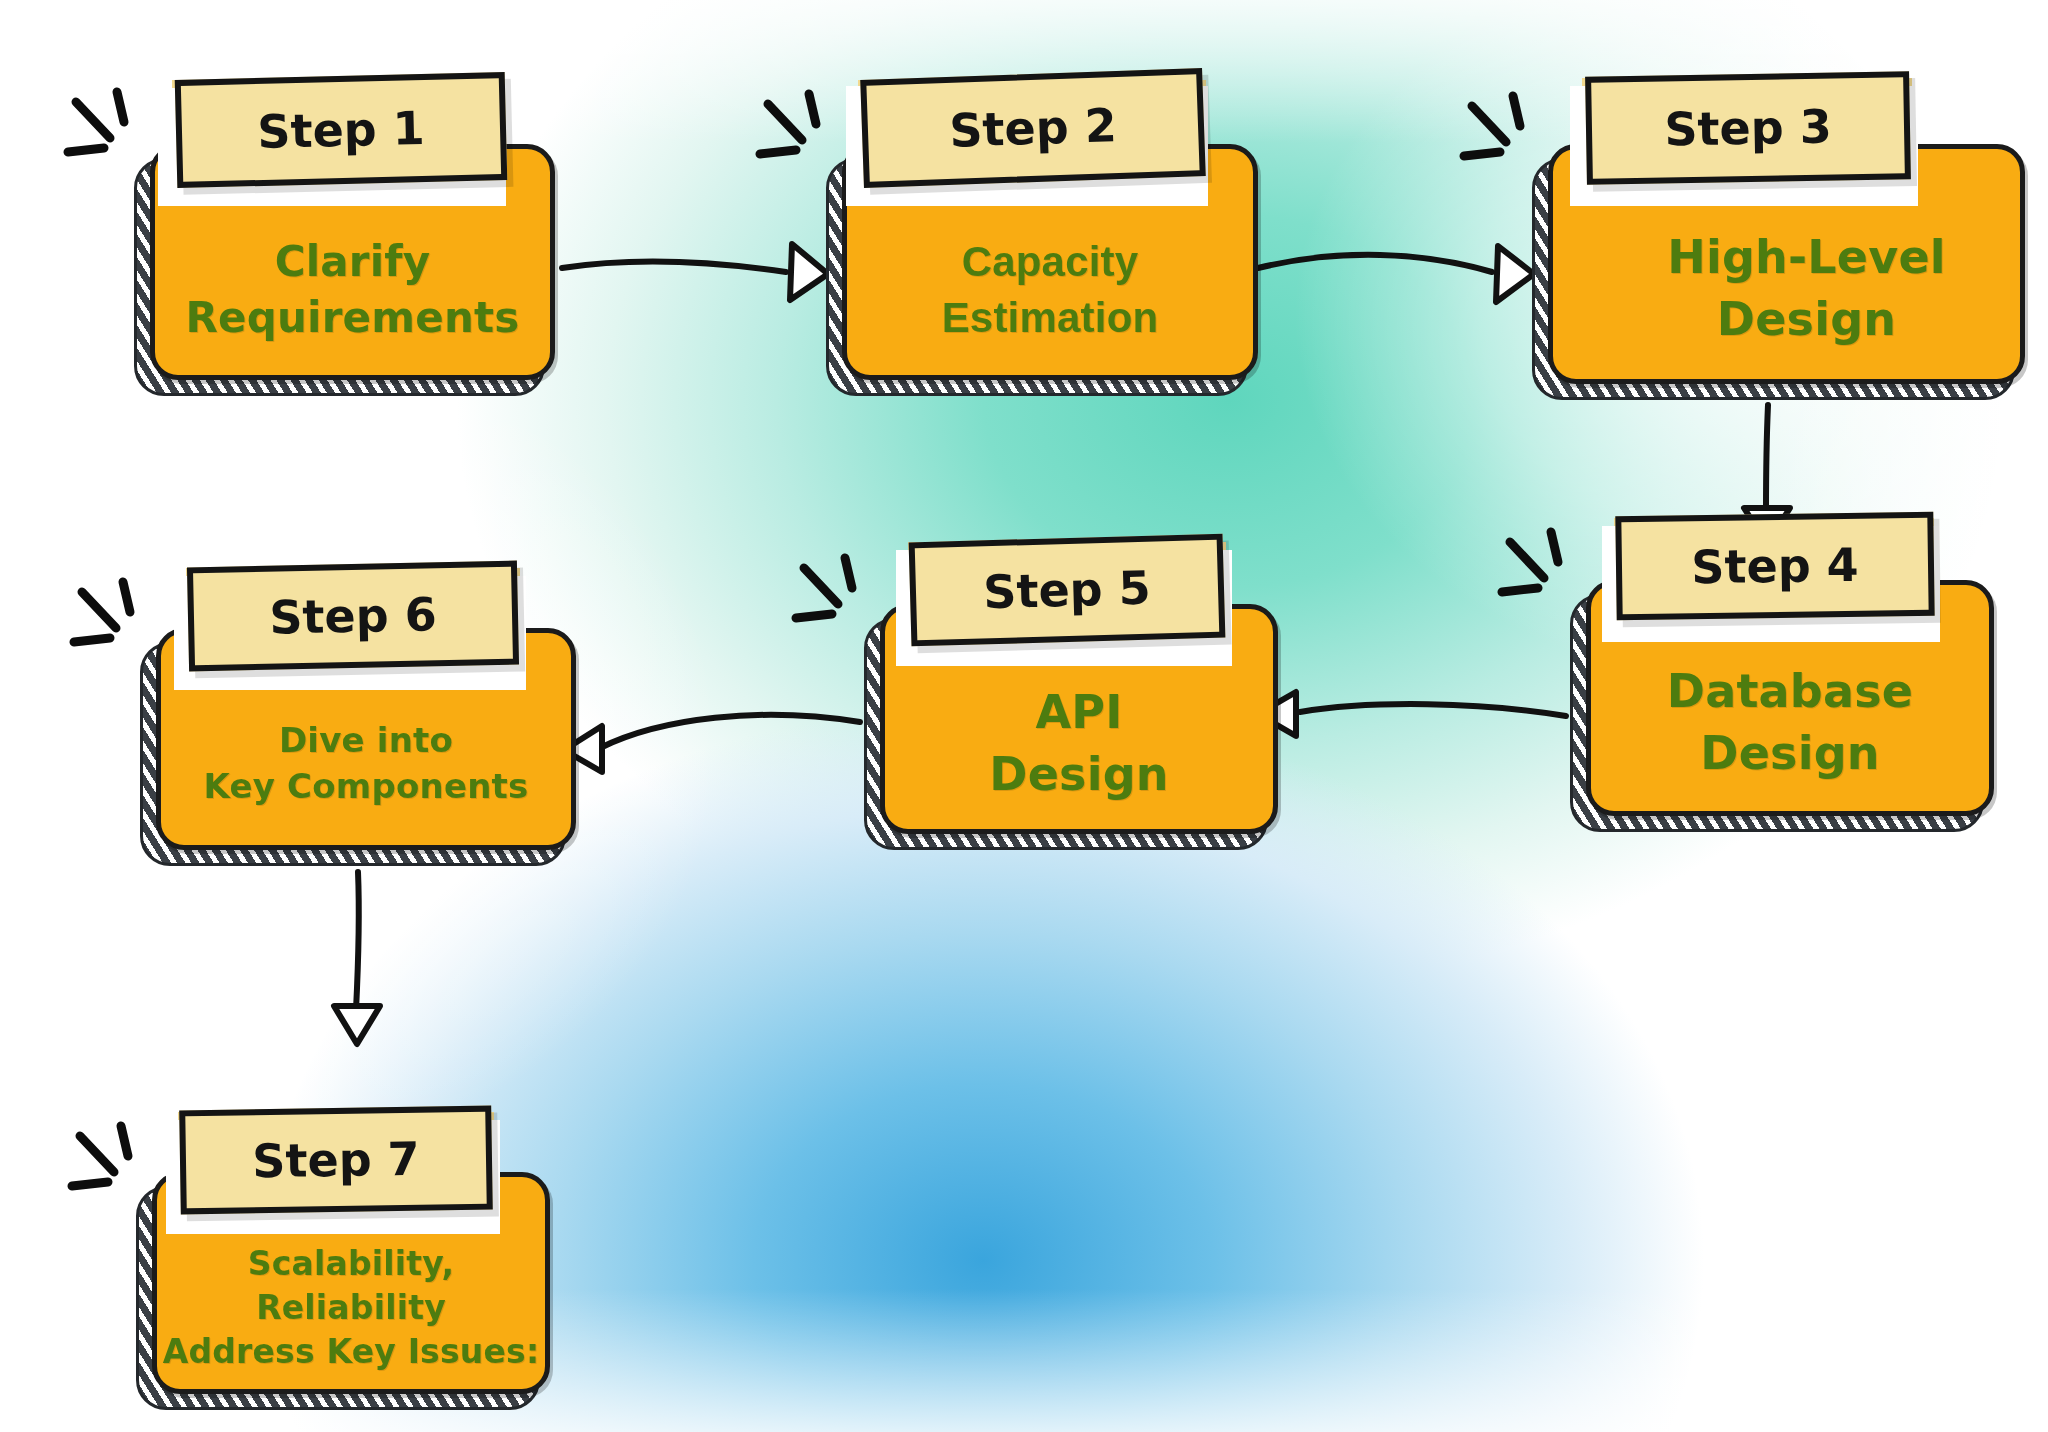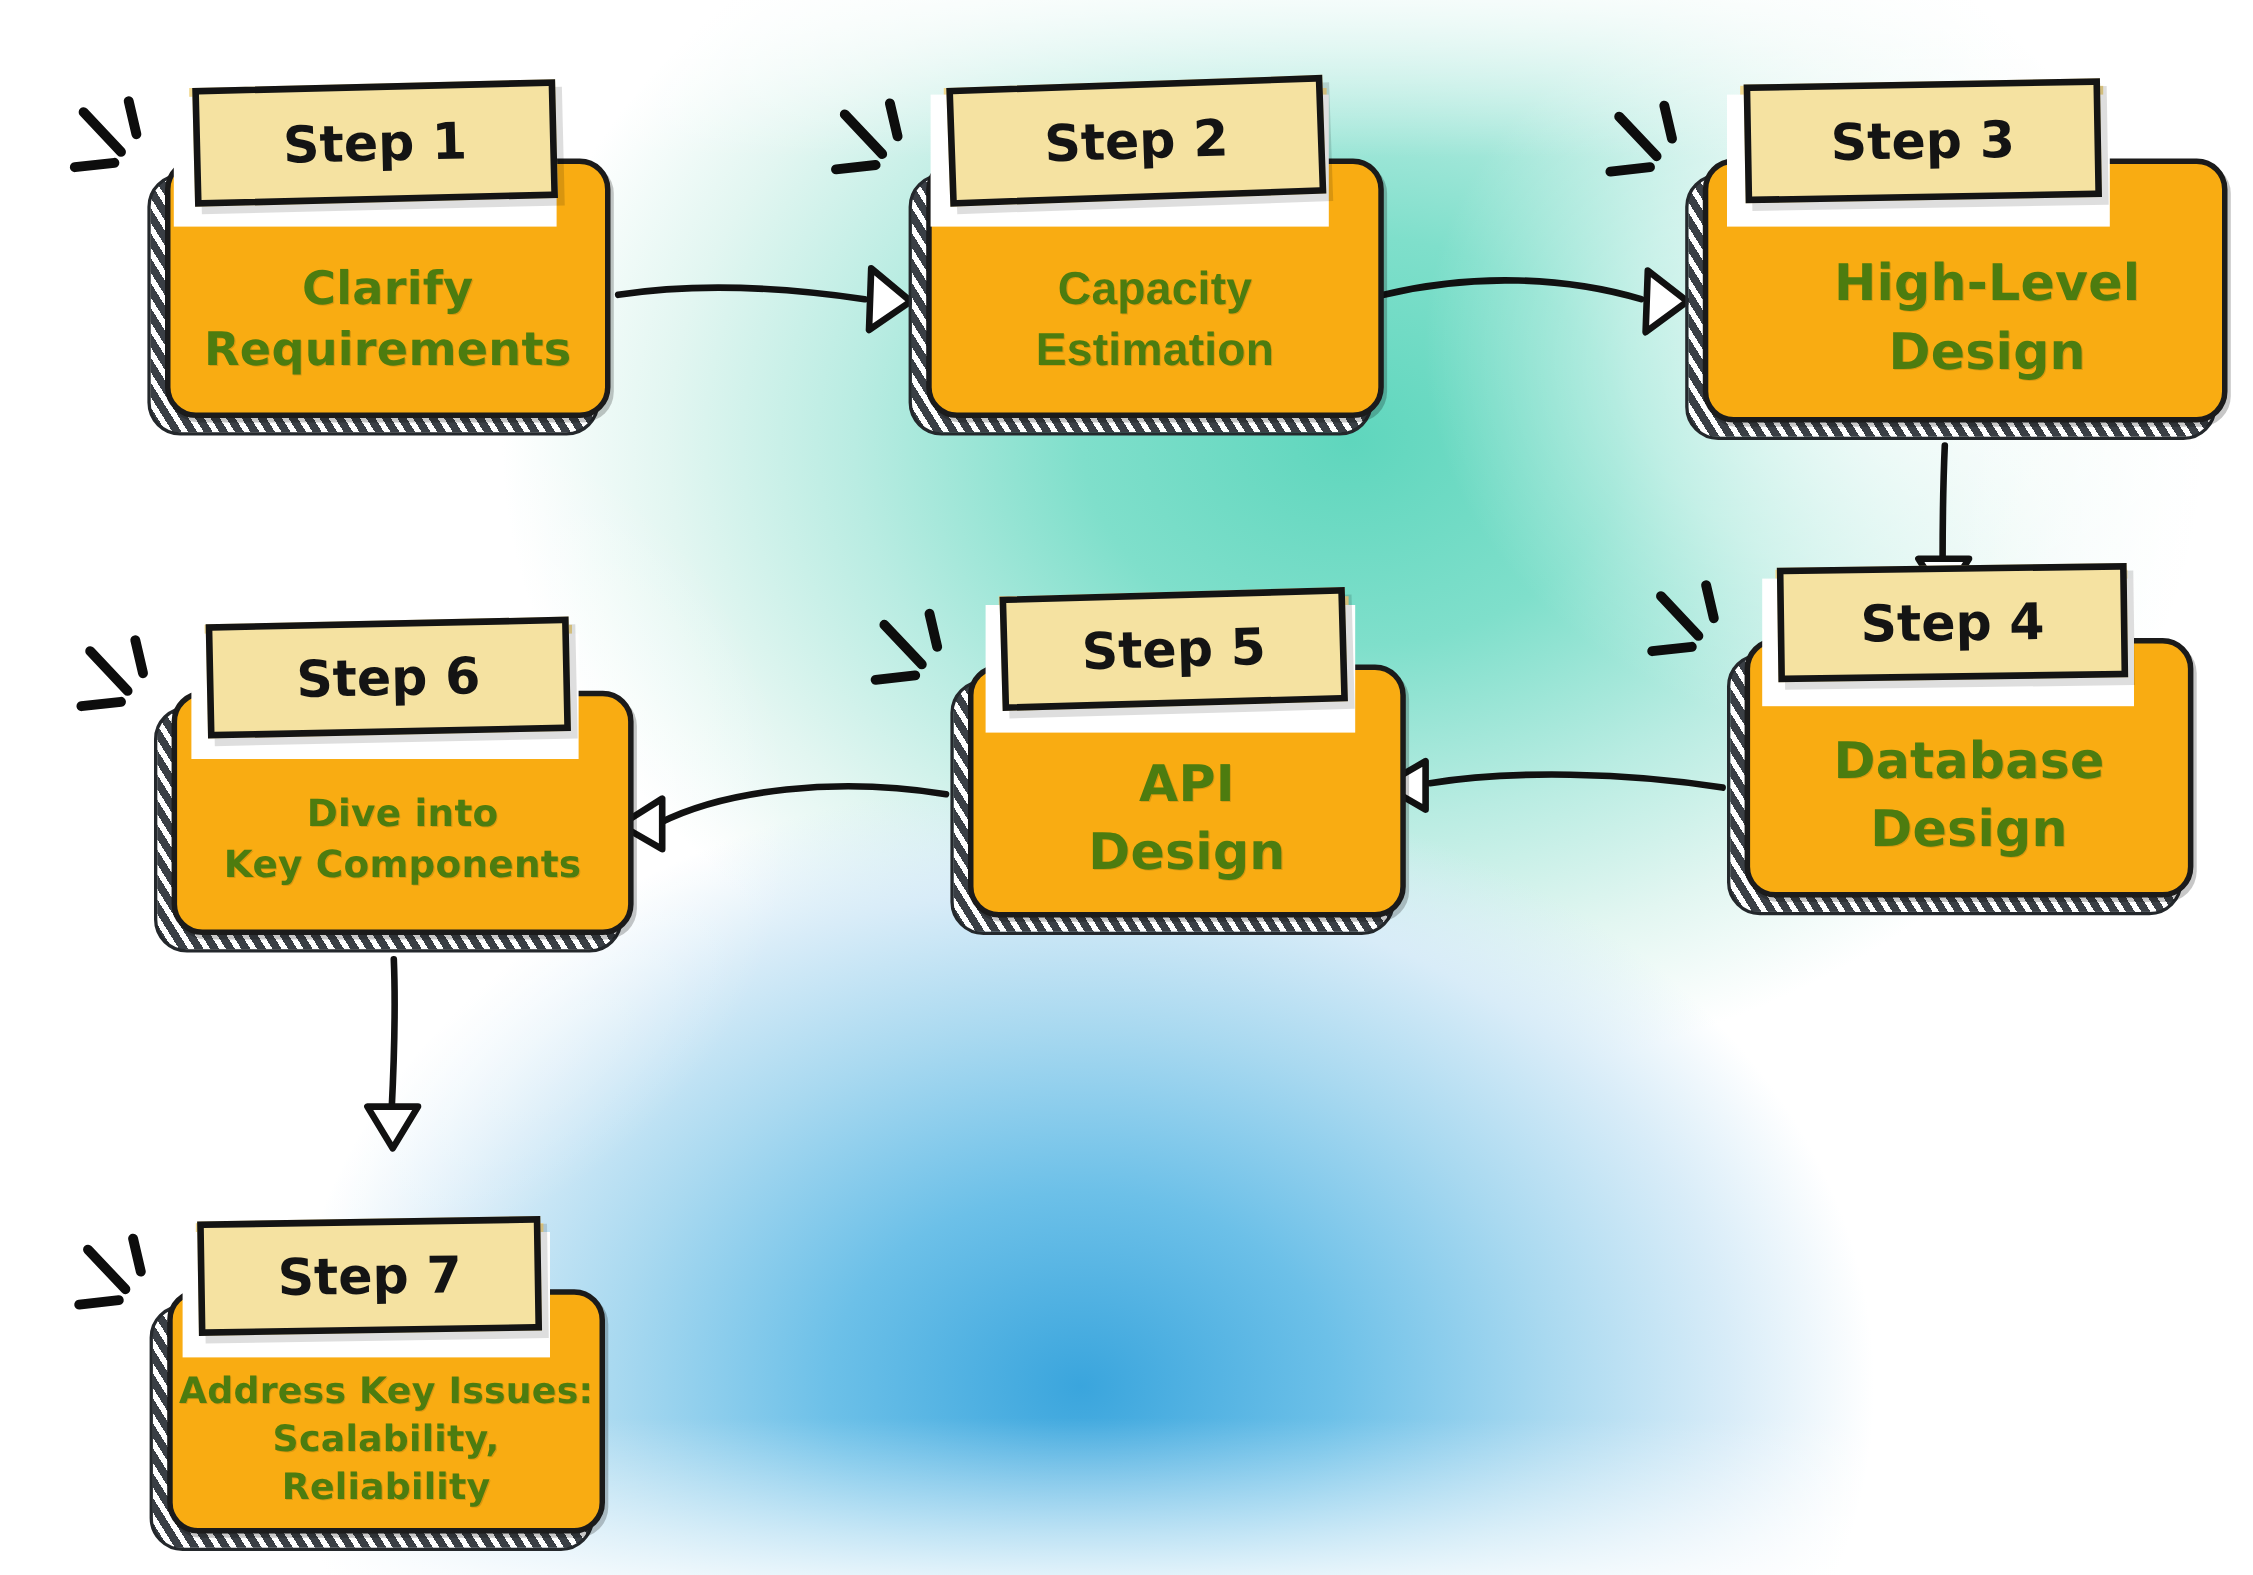--- a/index.html
+++ b/index.html
@@ -227,22 +227,22 @@
 
 <div class="node" style="left:152px;top:1172px;width:398px;height:222px;">
   <div class="shadow"></div>
   <div class="body"></div>
   <div class="tabyel" style="left:26px;top:-60px;width:316px;height:104px;"></div>
   <div class="tabpaper" style="left:14px;top:-52px;width:334px;height:114px;"></div>
   <div class="tab" style="left:28px;top:-64px;width:300px;height:92px;transform:rotate(-0.9deg);">
     <span class="tl" style="font-size:46px;">Step 7</span>
   </div>
   <div class="bodytext sansbody" style="top:50px;font-size:33px;">
+    <span class="ln">Scalability, Reliability</span>
     <span class="ln">Address Key Issues:</span>
-    <span class="ln">Scalability, Reliability</span>
   </div>
   <svg class="spark" style="left:-86px;top:-62px;" width="90" height="100" viewBox="0 0 90 100">
     <g stroke="#0d0d0d" stroke-width="9" stroke-linecap="round">
       <line x1="14" y1="26" x2="48" y2="62"></line>
       <line x1="55" y1="16" x2="62" y2="46"></line>
       <line x1="6" y1="76" x2="42" y2="72"></line>
     </g>
   </svg>
 </div>
 

